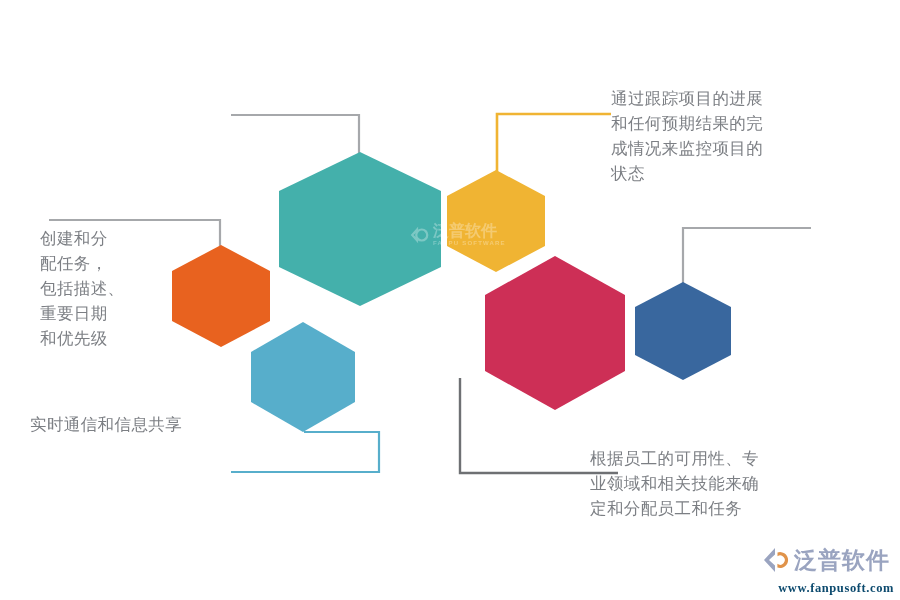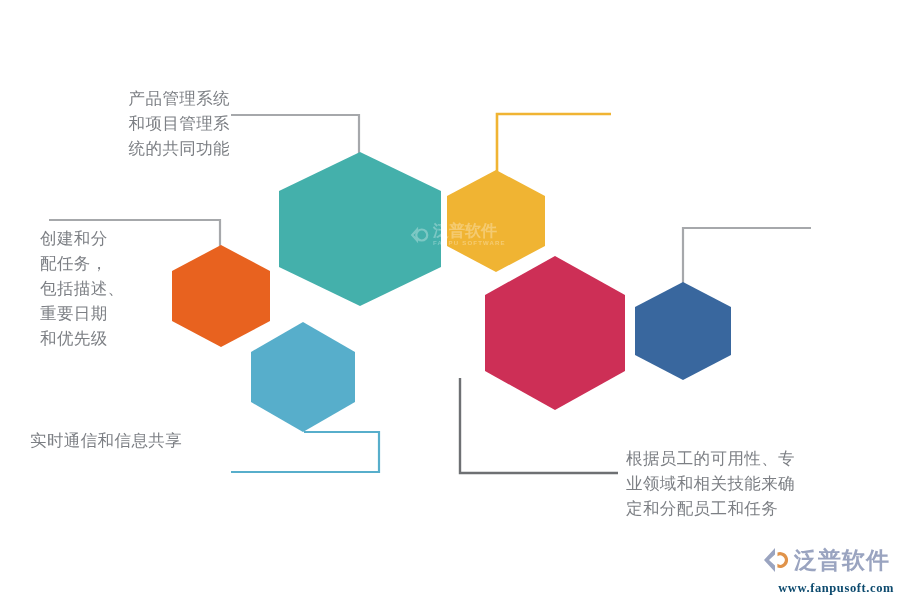--- a/index.html
+++ b/index.html
@@ -140,35 +140,36 @@
     <svg class="wm-mark" viewBox="0 0 24 24" xmlns="http://www.w3.org/2000/svg">
       <path d="M3 12 L11 3 L11 8 L6 12 L11 16 L11 21 Z" fill="#ffffff"></path>
       <circle cx="15" cy="12" r="6" fill="none" stroke="#ffffff" stroke-width="2.4"></circle>
     </svg>
     <div>
       <div class="wm-text">泛普软件</div>
       <div class="wm-sub">FANPU SOFTWARE</div>
     </div>
   </div>
 
-  <div class="callout align-right" style="left:60px; top:86px; width:170px;">产品管理系统
-和项目管理系
-统的共同功能</div>
 
   <div class="callout align-left" style="left:40px; top:226px; width:120px;font-family:Liberation Serif, serif;">创建和分
 配任务，
 包括描述、
 重要日期
 和优先级</div>
 
-  <div class="callout align-left" style="left:30px; top:428px; width:230px;">实时通信和信息共享</div>
+  <div class="callout align-left" style="left:30px; top:412px; width:230px;">实时通信和信息共享</div>
+
+  <div class="callout align-left" style="left:611px; top:86px; width:220px;">通过跟踪项目的进展
+和任何预期结果的完
+成情况来监控项目的
+状态</div>
 
 
-
-  <div class="callout align-left" style="left:626px; top:446px; width:230px;">根据员工的可用性、专
+  <div class="callout align-left" style="left:590px; top:446px; width:230px;">根据员工的可用性、专
 业领域和相关技能来确
 定和分配员工和任务</div>
 
   <div id="brand-logo">
     <div class="brand-row">
       <svg class="brand-mark" viewBox="0 0 28 28" xmlns="http://www.w3.org/2000/svg">
         <path d="M2 14 L13 2 L13 8.5 L7 14 L13 19.5 L13 26 Z" fill="#9aa4c0"></path>
         <path d="M15.5 6.5 A8 8 0 1 1 15.4 21.6 L15.4 17.8 A4.6 4.6 0 1 0 15.5 10.3 Z" fill="#e0934a"></path>
       </svg>
       <span class="brand-name">泛普软件</span>

